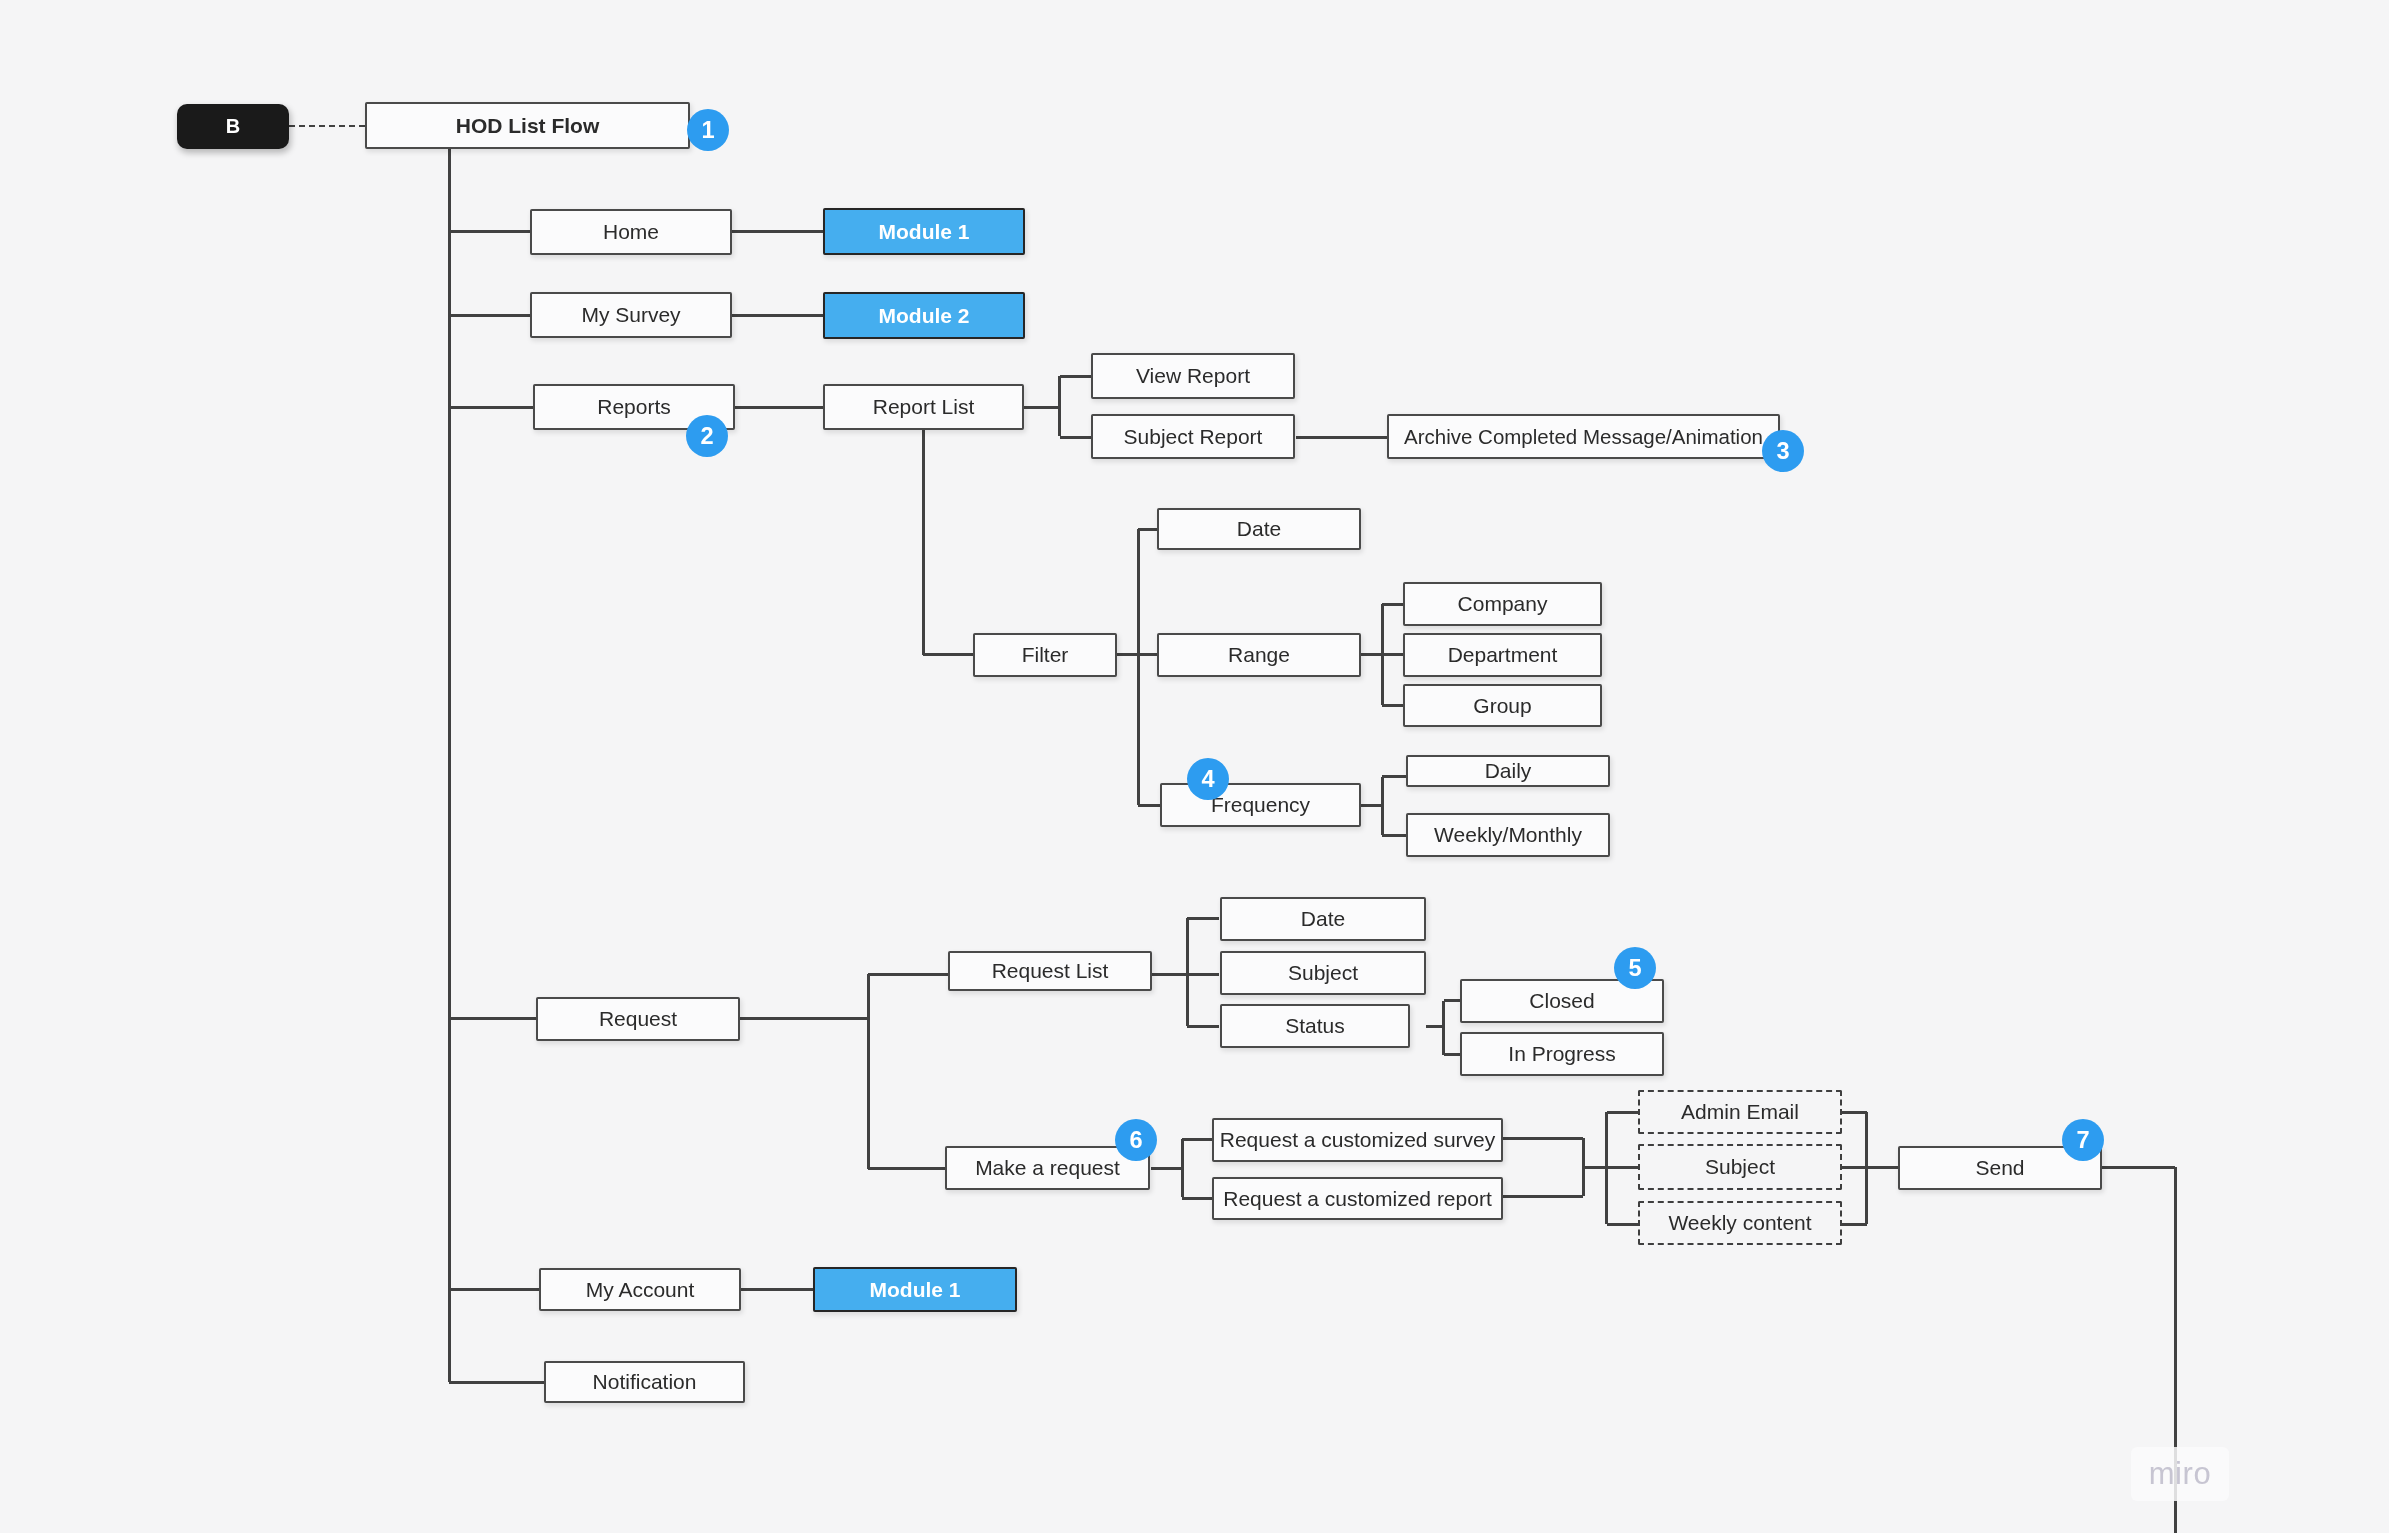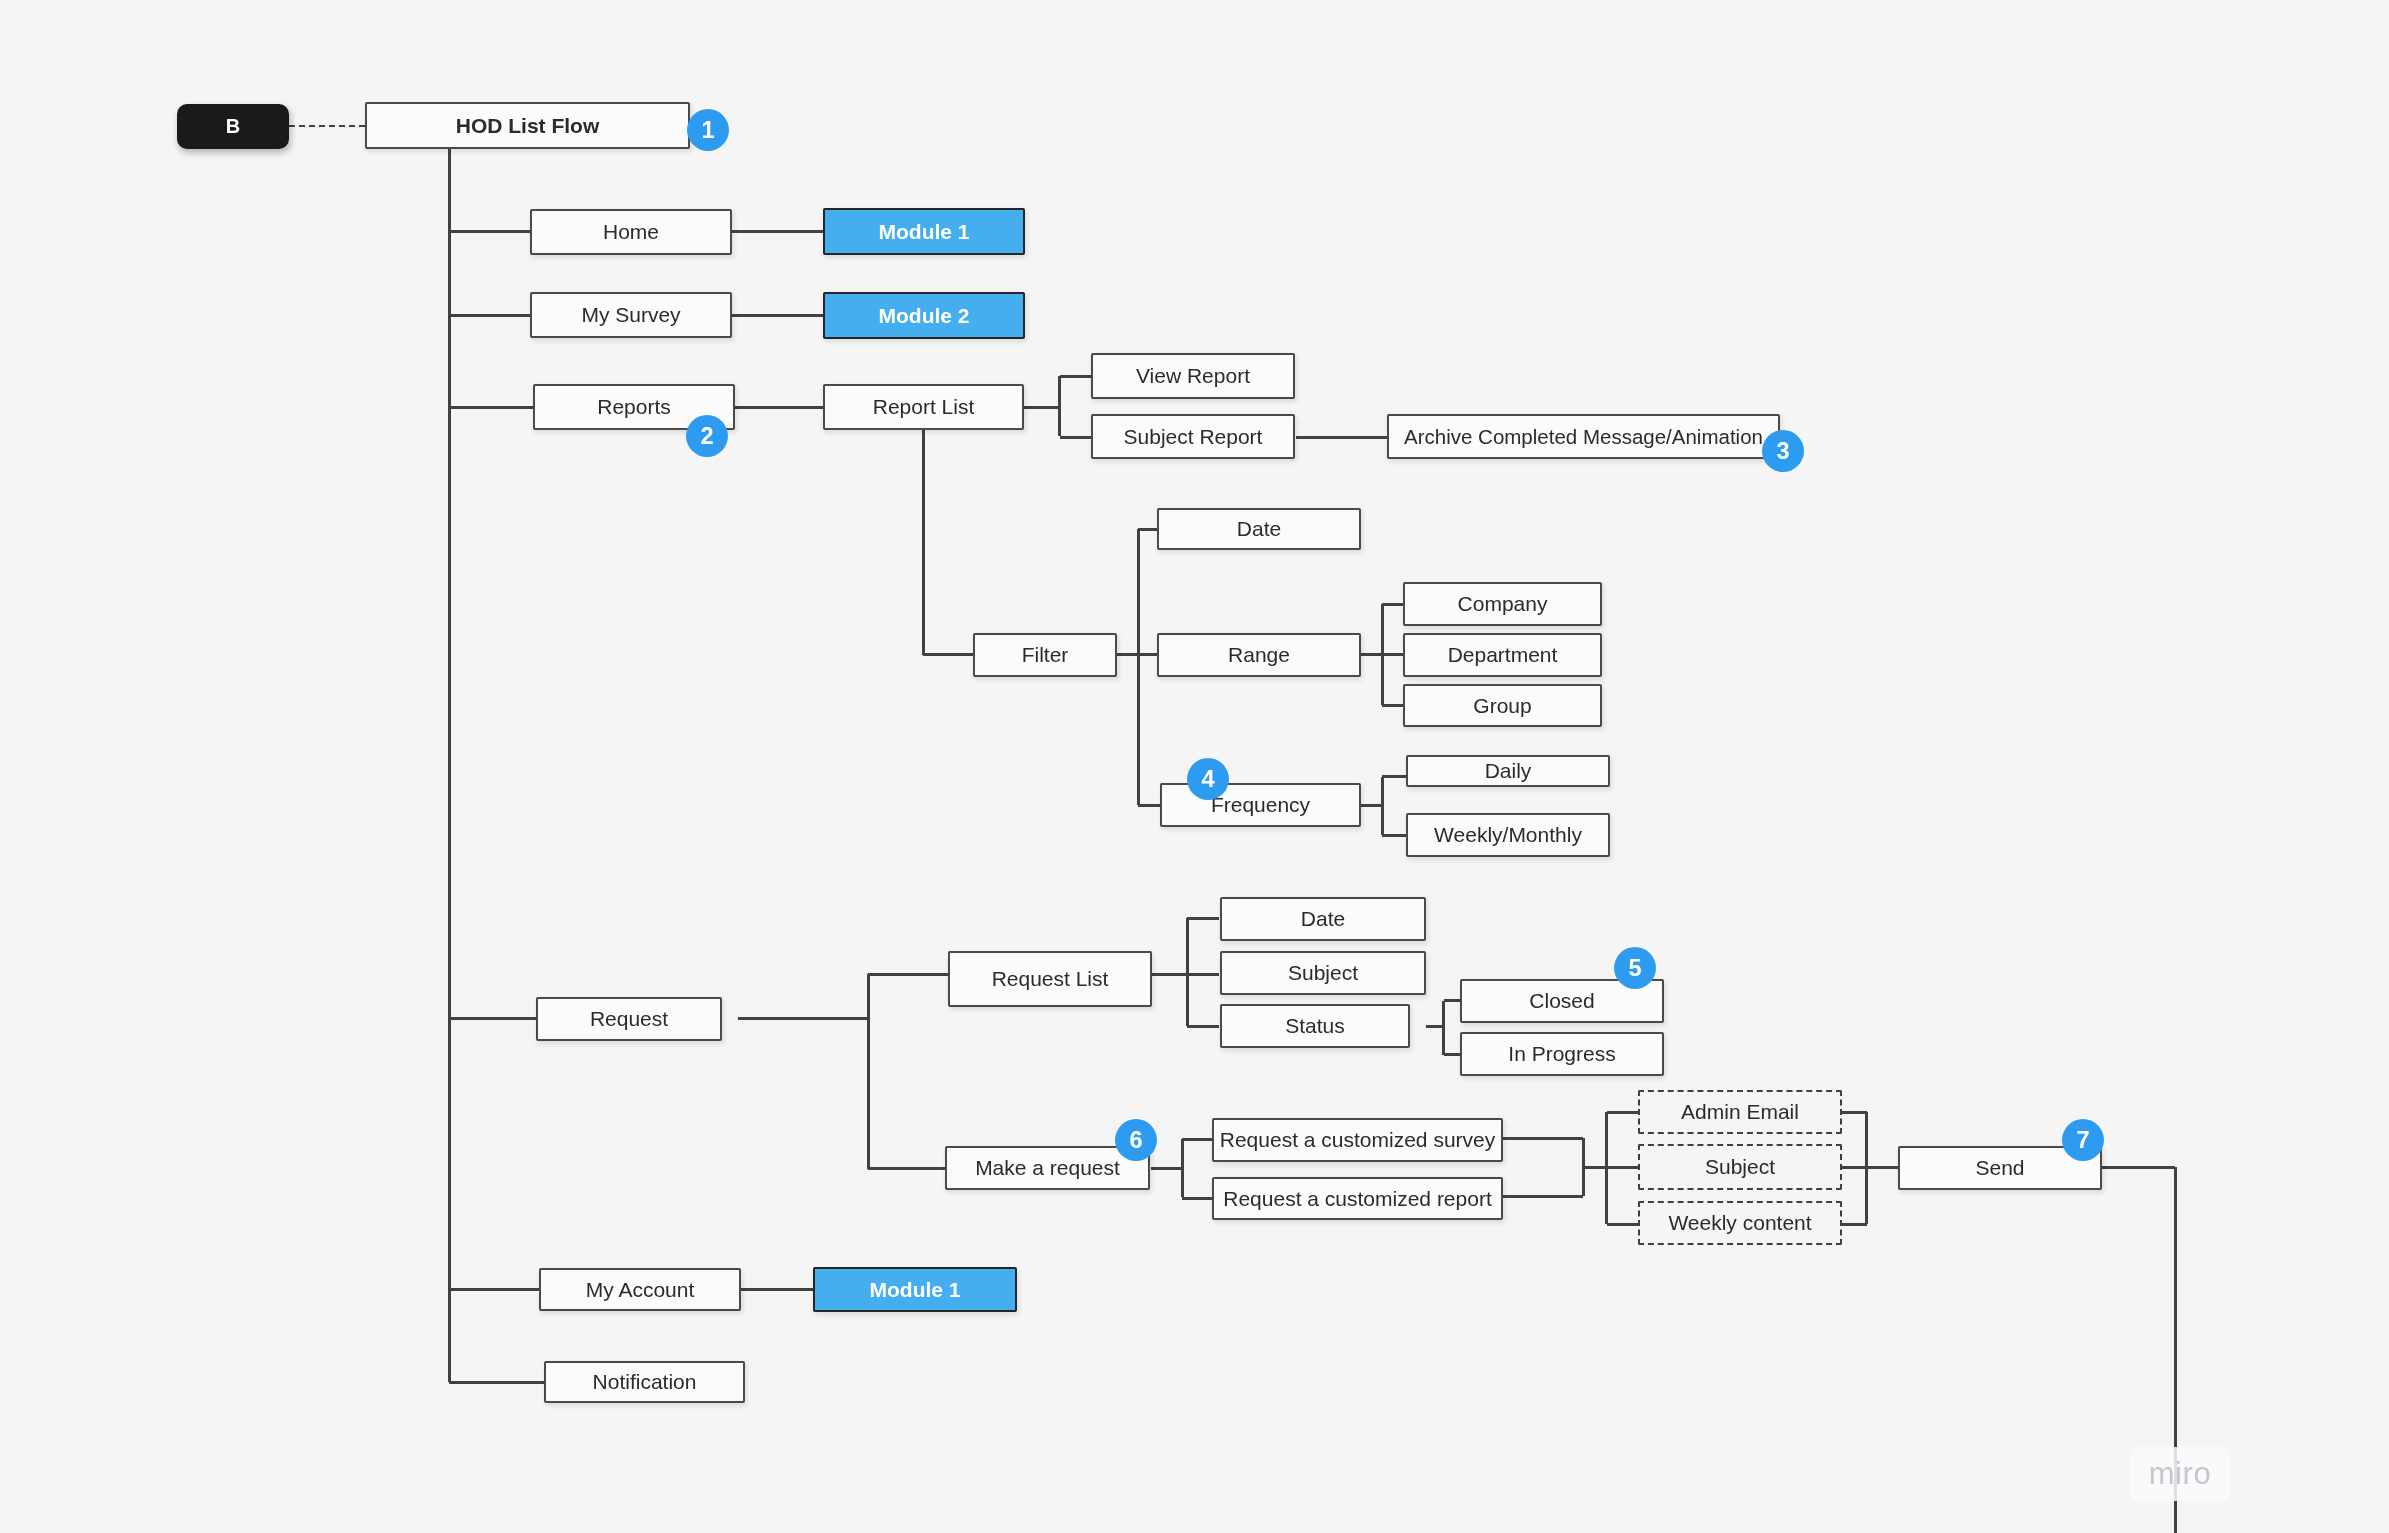--- a/index.html
+++ b/index.html
@@ -218,24 +218,24 @@
     <span>Frequency</span>
     <span class="badge" style="left:25px;top:-27px;">4</span>
   </div>
   <div class="node" style="left:1406px;top:755px;width:204px;height:32px;">
     <span>Daily</span>
   </div>
   <div class="node" style="left:1406px;top:813px;width:204px;height:44px;">
     <span>Weekly/Monthly</span>
   </div>
 
-  <div class="node" style="left:536px;top:997px;width:186px;height:44px;">
+  <div class="node" style="left:536px;top:997px;width:204px;height:44px;">
     <span>Request</span>
   </div>
-  <div class="node" style="left:948px;top:951px;width:204px;height:56px;">
+  <div class="node" style="left:948px;top:951px;width:204px;height:40px;">
     <span>Request List</span>
   </div>
   <div class="node" style="left:1220px;top:897px;width:206px;height:44px;">
     <span>Date</span>
   </div>
   <div class="node" style="left:1220px;top:951px;width:206px;height:44px;">
     <span>Subject</span>
   </div>
   <div class="node" style="left:1220px;top:1004px;width:190px;height:44px;">
     <span>Status</span>

